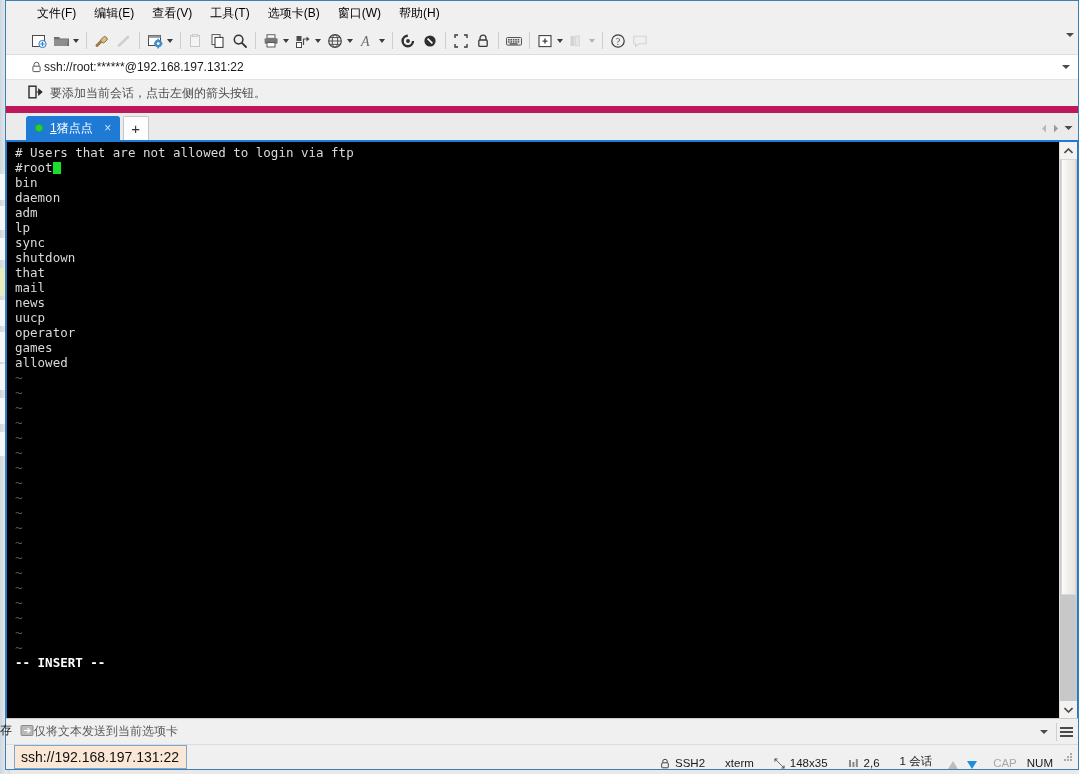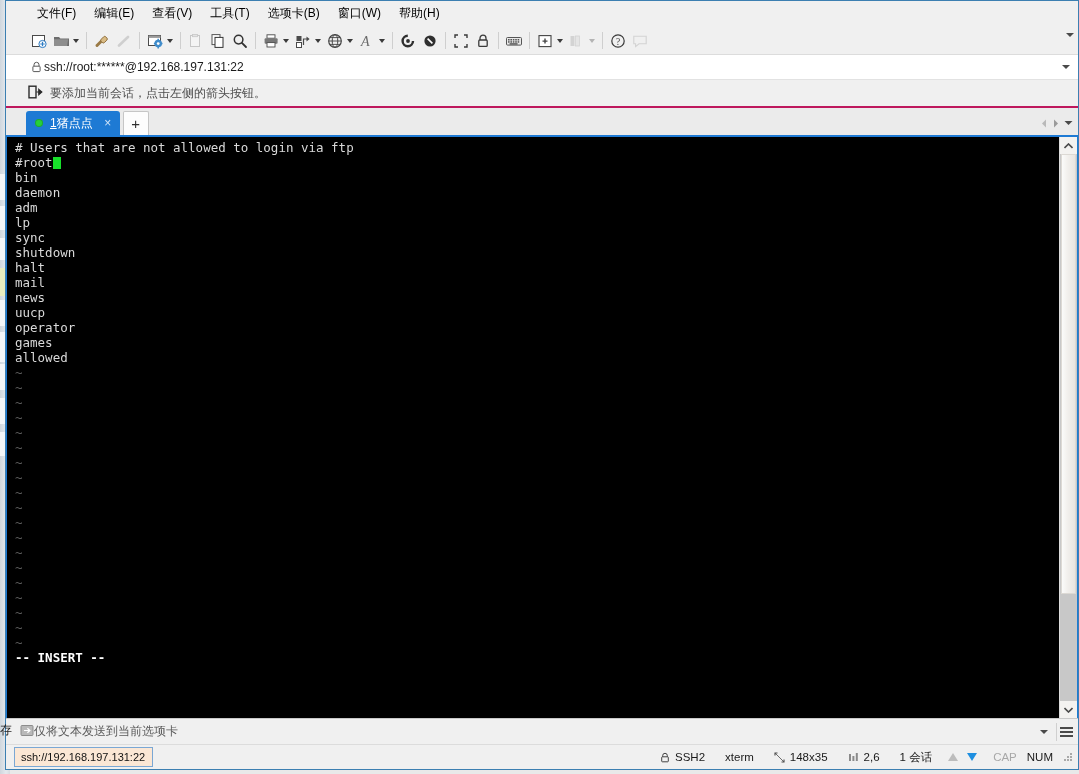--- a/index.html
+++ b/index.html
@@ -95,21 +95,21 @@
   #address-text{font-size:12px;color:#1a1a1a;white-space:nowrap;}
   #addr-caret{
     position:absolute;right:8px;width:0;height:0;
     border-left:4px solid transparent;border-right:4px solid transparent;
     border-top:4px solid #4a4a4a;
   }
   
   #notice-bar{
     height:26px;min-height:26px;background:#f0f0f0;
     display:flex;align-items:center;padding-left:22px;
-    border-bottom:2px solid #be185d;
+    border-bottom:7px solid #be185d;
   }
   #notice-text{font-size:12px;color:#4d4d4d;margin-left:7px;white-space:nowrap;}
   
   #tab-bar{
     height:27px;min-height:27px;background:#ebebeb;
     display:flex;align-items:flex-end;position:relative;
     border-bottom:2px solid #1e7ad4;
   }
   #tab-session{
     height:24px;margin-left:20px;background:#1e7ad4;
@@ -187,25 +187,25 @@
   }
   #send-menu i{display:block;height:2px;background:#4a4a4a;}
   
   #status-bar{
     height:24px;min-height:24px;background:#f0f0f0;
     display:flex;align-items:center;position:relative;font-size:11.5px;color:#1a1a1a;
     border-top:1px solid #dcdcdc;
   }
   #status-link-box{
     margin-left:8px;padding:3px 7px 3px 6px;background:#fbe7d5;
-    border:1px solid #7aa7d4;white-space:nowrap;font-size:11px;color:#111;
+    border:1px solid #7aa7d4;white-space:nowrap;font-size:14px;color:#111;
   }
   #status-right{position:absolute;right:0;display:flex;align-items:center;height:24px;}
   .sfield{
-    display:flex;align-items:center;padding:0 10px;height:24px;white-space:nowrap;
+    display:flex;align-items:flex-end;padding:0 10px;height:24px;white-space:nowrap;
   }
   .sfield .lbl{margin-left:5px;}
   .arrow-up{
     width:0;height:0;border-left:5px solid transparent;border-right:5px solid transparent;
     border-bottom:8px solid #bcbcbc;
   }
   .arrow-dn{
     width:0;height:0;border-left:5px solid transparent;border-right:5px solid transparent;
     border-top:8px solid #1e8fe0;
   }
@@ -483,21 +483,21 @@
   <div id="terminal-area">
     <div id="terminal-screen">
         <div class="tline"># Users that are not allowed to login via ftp</div>
         <div class="tline">#root<span class="cursor-blk"></span></div>
         <div class="tline">bin</div>
         <div class="tline">daemon</div>
         <div class="tline">adm</div>
         <div class="tline">lp</div>
         <div class="tline">sync</div>
         <div class="tline">shutdown</div>
-        <div class="tline">halt</div>
+        <div class="tline">that</div>
         <div class="tline">mail</div>
         <div class="tline">news</div>
         <div class="tline">uucp</div>
         <div class="tline">operator</div>
         <div class="tline">games</div>
         <div class="tline">allowed</div>
         <div class="tline tilde">~</div>
         <div class="tline tilde">~</div>
         <div class="tline tilde">~</div>
         <div class="tline tilde">~</div>

